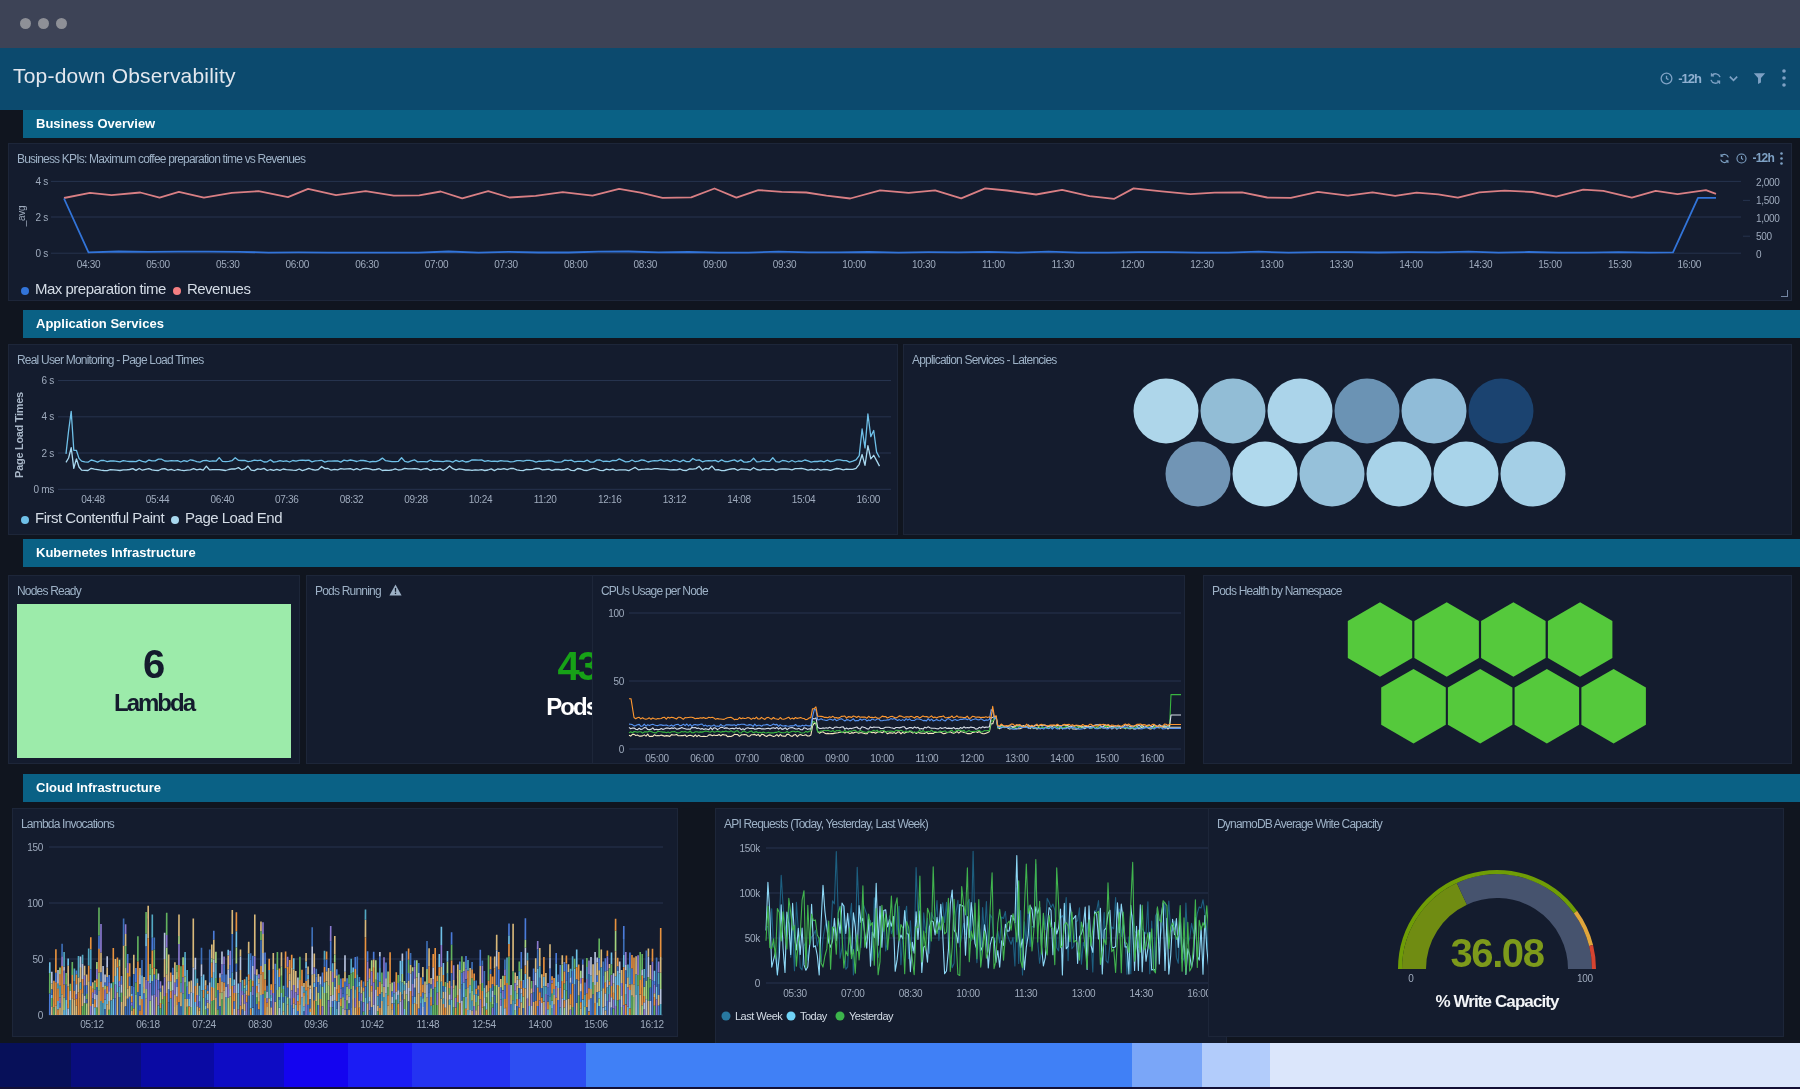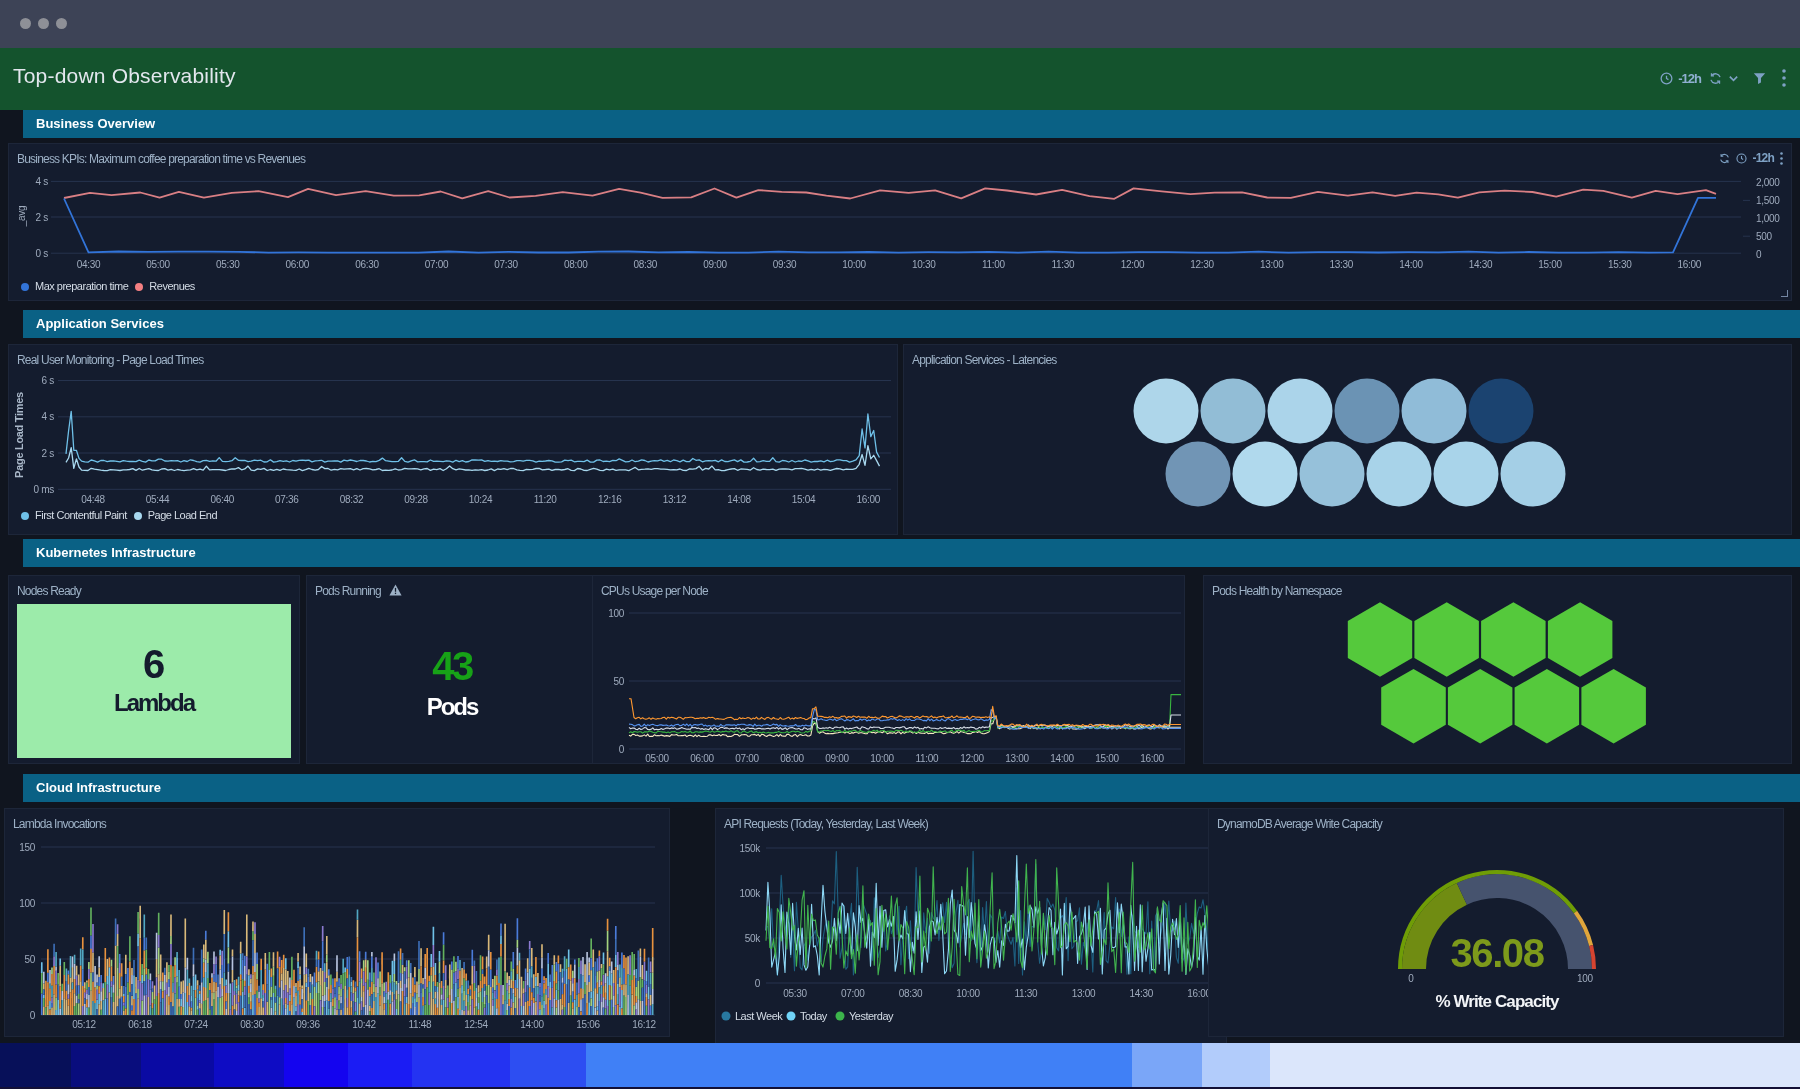--- a/index.html
+++ b/index.html
@@ -1,37 +1,37 @@
 <!DOCTYPE html>
 <html><head><meta charset="utf-8"><style>
 *{margin:0;padding:0;box-sizing:border-box}
 html,body{width:1800px;height:1089px;overflow:hidden;background:#10151f;font-family:"Liberation Sans",sans-serif}
 .topbar{position:absolute;left:0;top:0;width:1800px;height:48px;background:#3d4356}
 .dot{position:absolute;top:18px;width:11px;height:11px;border-radius:50%;background:#8e9097}
-.titlebar{position:absolute;left:0;top:48px;width:1800px;height:62px;background:#14532d}
+.titlebar{position:absolute;left:0;top:48px;width:1800px;height:62px;background:#0c4a6e}
 .title{position:absolute;left:13px;top:16px;font-size:21px;color:#e3e7ee;letter-spacing:.2px}
 .hicons{position:absolute;right:14px;top:21px;display:flex;align-items:center;color:#8fb0d1}
 .htime{font-size:13px;font-weight:700;letter-spacing:-1px;color:#8fb0d1}
 .rh{position:absolute;left:23px;width:1784px;height:28px;background:#0a6185;color:#ffffff;font-size:13px;font-weight:700;line-height:28px;padding-left:13px}
 .panel{position:absolute;background:#141c2e;border:1px solid #1d2639}
 .pt{position:absolute;left:8px;top:8px;font-size:12px;font-weight:400;color:#9db1c6;letter-spacing:-0.8px}
 .ptools{position:absolute;right:8px;top:7px;display:flex;align-items:center;gap:6px}
 .ptime{font-size:12px;font-weight:700;letter-spacing:-0.8px;color:#7ea1c4}
 svg text{font-family:"Liberation Sans",sans-serif}
 .tl{font-size:10px;letter-spacing:-0.3px;fill:#9fabbd}
 .tls{font-size:10px;letter-spacing:-0.3px;fill:#9fabbd}
 .tl2{font-size:11px;font-weight:700;letter-spacing:-0.3px;fill:#aab8c9}
 .tleg{font-size:11px;letter-spacing:-0.5px;fill:#d4dce6}
 .gl{stroke:#26334e;stroke-width:1}
 .ln{fill:none;stroke-width:1.8;stroke-linejoin:round}
 .lnt{fill:none;stroke-width:1.1;stroke-linejoin:round}
 .lnr{fill:none;stroke-width:1.3;stroke-linejoin:round}
 .gval{font-size:40px;font-weight:700;letter-spacing:-1.4px;fill:#7d9a1b}
 .glab{font-size:17px;font-weight:700;letter-spacing:-0.9px;fill:#f2f4f7}
-.leg{position:absolute;font-size:11px;letter-spacing:-0.5px;color:#d4dce6}
+.leg{position:absolute;font-size:15px;letter-spacing:-0.5px;color:#d4dce6}
 .ldot{display:inline-block;width:8px;height:8px;border-radius:50%;margin-right:6px;vertical-align:-1px}
 .stat-green{position:absolute;left:8px;top:28px;right:8px;bottom:5px;background:#9cebaa;display:flex;flex-direction:column;align-items:center;justify-content:center}
 .corner{position:absolute;right:3px;bottom:3px;width:7px;height:7px;border-right:1.5px solid #7486a3;border-bottom:1.5px solid #7486a3}
 </style></head><body>
 <div class="topbar">
     <div class="dot" style="left:20px"></div>
     <div class="dot" style="left:38px"></div>
     <div class="dot" style="left:56px"></div>
   </div>
 <div class="titlebar">
@@ -190,21 +190,21 @@
       <div style="font-size:40px;font-weight:700;color:#141b2d;line-height:29px">6</div>
       <div style="font-size:24px;font-weight:700;letter-spacing:-2px;color:#141b2d;line-height:19px;margin-top:14px">Lambda</div>
     </div>
   </div>
 <div class="panel" style="left:306px;top:575px;width:292px;height:189px">
     <div class="pt">Pods Running<span style="margin-left:8px;vertical-align:-1px"><svg width="13" height="12" viewBox="0 0 14 13" fill="#9db1c6">
           <path d="M7 0.5L13.6 12.5H0.4z"></path>
           <rect x="6.3" y="4.2" width="1.4" height="4.2" fill="#141c2e"></rect>
           <rect x="6.3" y="9.4" width="1.4" height="1.5" fill="#141c2e"></rect>
         </svg></span></div>
-    <div style="position:absolute;left:0;top:66px;width:100%;text-align:center">
+    <div style="position:absolute;left:0;top:66px;width:100%;text-align:right">
       <div style="font-size:40px;font-weight:700;letter-spacing:-2.5px;color:#17a217;line-height:48px">43</div>
       <div style="font-size:24px;font-weight:700;letter-spacing:-2px;color:#fff;line-height:19px;margin-top:7px">Pods</div>
     </div>
   </div>
 <div class="panel" style="left:592px;top:575px;width:593px;height:189px">
     <div class="pt">CPUs Usage per Node</div>
     <svg width="593" height="189" style="position:absolute;left:0;top:0">
       <line x1="36" y1="37" x2="588" y2="37" class="gl"></line>
       <text x="31" y="40.5" class="tl" text-anchor="end">100</text>
       <line x1="36" y1="105" x2="588" y2="105" class="gl"></line>
@@ -237,21 +237,21 @@
       <polygon points="242.7,26.3 274.9,44.9 274.9,82.1 242.7,100.7 210.4,82.1 210.4,44.9" fill="#55c93c"></polygon>
       <polygon points="309.4,26.3 341.6,44.9 341.6,82.1 309.4,100.7 277.1,82.1 277.1,44.9" fill="#55c93c"></polygon>
       <polygon points="376.1,26.3 408.4,44.9 408.4,82.1 376.1,100.7 343.9,82.1 343.9,44.9" fill="#55c93c"></polygon>
       <polygon points="209.5,93.0 241.8,111.6 241.8,148.8 209.5,167.4 177.2,148.8 177.2,111.6" fill="#55c93c"></polygon>
       <polygon points="276.2,93.0 308.4,111.6 308.4,148.8 276.2,167.4 243.9,148.8 243.9,111.6" fill="#55c93c"></polygon>
       <polygon points="342.9,93.0 375.1,111.6 375.1,148.8 342.9,167.4 310.6,148.8 310.6,111.6" fill="#55c93c"></polygon>
       <polygon points="409.6,93.0 441.9,111.6 441.9,148.8 409.6,167.4 377.4,148.8 377.4,111.6" fill="#55c93c"></polygon>
     </svg>
   </div>
 <div class="rh" style="top:774px">Cloud Infrastructure</div>
-<div class="panel" style="left:4px;top:808px;width:666px;height:229px">
+<div class="panel" style="left:12px;top:808px;width:666px;height:229px">
     <div class="pt">Lambda Invocations</div>
     <svg width="666" height="229" style="position:absolute;left:0;top:0">
       <line x1="36" y1="38" x2="650" y2="38" class="gl"></line>
       <text x="30" y="41.5" class="tl" text-anchor="end">150</text>
       <line x1="36" y1="94" x2="650" y2="94" class="gl"></line>
       <text x="30" y="97.5" class="tl" text-anchor="end">100</text>
       <line x1="36" y1="150" x2="650" y2="150" class="gl"></line>
       <text x="30" y="153.5" class="tl" text-anchor="end">50</text>
       <line x1="36" y1="206" x2="650" y2="206" class="gl"></line>
       <text x="30" y="209.5" class="tl" text-anchor="end">0</text>

